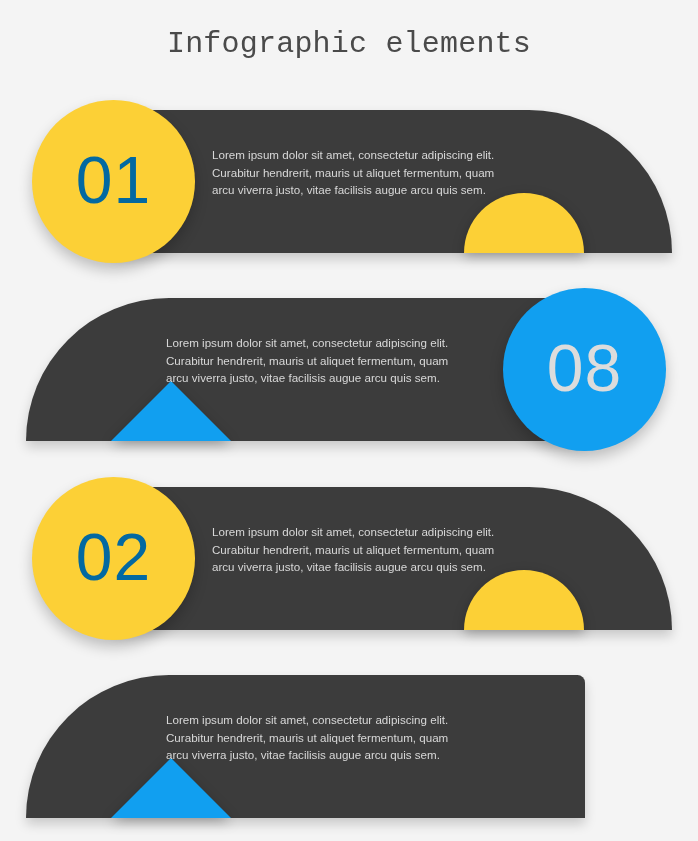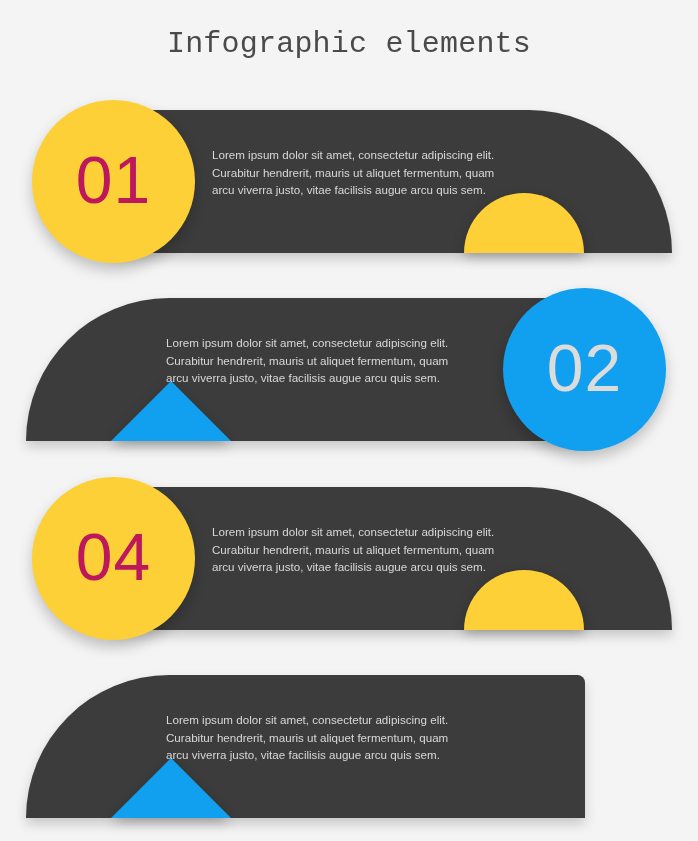--- a/index.html
+++ b/index.html
@@ -102,21 +102,21 @@
   .row-right .num-circle { left: 503px; top: 10px; }
 
   .num-circle .num {
     font-size: 66px;
     font-weight: 400;
     line-height: 66px;
     letter-spacing: 1px;
     transform: translateY(-2px);
   }
   .circle-yellow { background: #fcd036; }
-  .circle-yellow .num { color: #be185d; }
+  .circle-yellow .num { color: #0369a1; }
   .circle-blue   { background: #119ff0; }
   .circle-blue   .num { color: #dcdcdc; }
 
   
   .deco {
     position: absolute;
     filter: drop-shadow(0 4px 6px rgba(0,0,0,0.25));
   }
   
   .deco-dome {
@@ -156,32 +156,32 @@
     </div>
   </div>
 
   <div class="row row-2 row-right">
     <div class="bar"></div>
     <div class="deco deco-triangle"></div>
     <div class="bar-text">Lorem ipsum dolor sit amet, consectetur adipiscing elit.
 Curabitur hendrerit, mauris ut aliquet fermentum, quam
 arcu viverra justo, vitae facilisis augue arcu quis sem.</div>
     <div class="num-circle circle-blue">
-      <span class="num">02</span>
+      <span class="num">08</span>
     </div>
   </div>
 
   <div class="row row-3 row-left">
     <div class="bar"></div>
     <div class="deco deco-dome"></div>
     <div class="bar-text">Lorem ipsum dolor sit amet, consectetur adipiscing elit.
 Curabitur hendrerit, mauris ut aliquet fermentum, quam
 arcu viverra justo, vitae facilisis augue arcu quis sem.</div>
     <div class="num-circle circle-yellow">
-      <span class="num">04</span>
+      <span class="num">02</span>
     </div>
   </div>
 
   <div class="row row-4 row-right">
     <div class="bar"></div>
     <div class="deco deco-triangle"></div>
     <div class="bar-text">Lorem ipsum dolor sit amet, consectetur adipiscing elit.
 Curabitur hendrerit, mauris ut aliquet fermentum, quam
 arcu viverra justo, vitae facilisis augue arcu quis sem.</div>
   </div>

